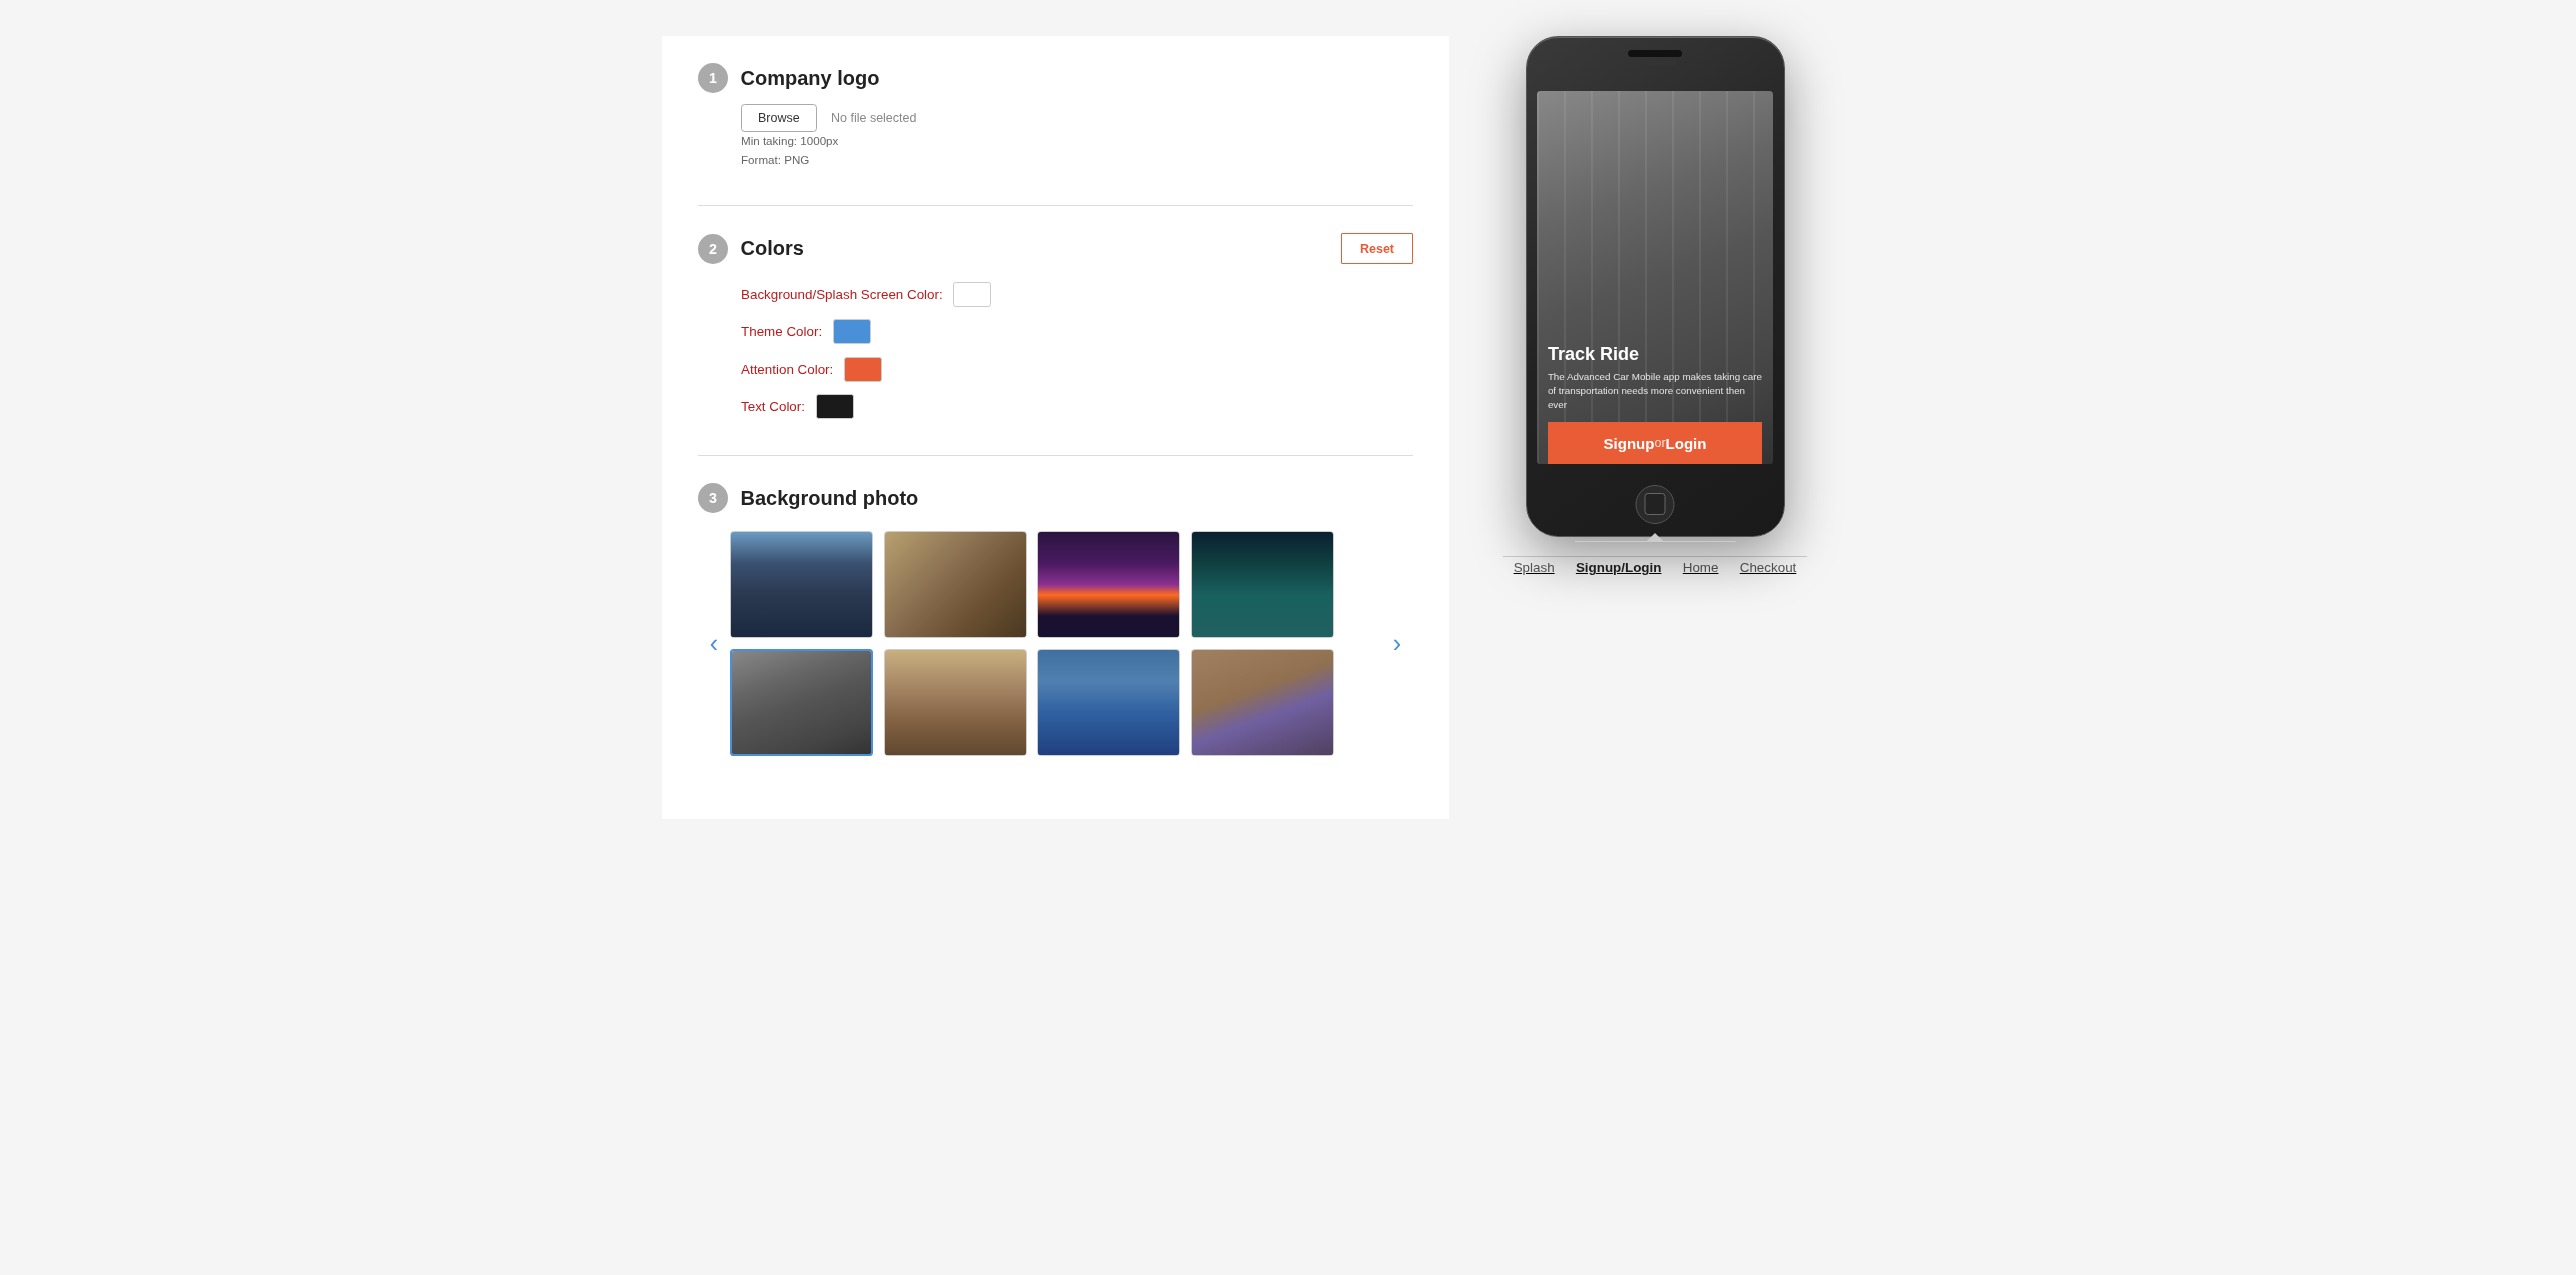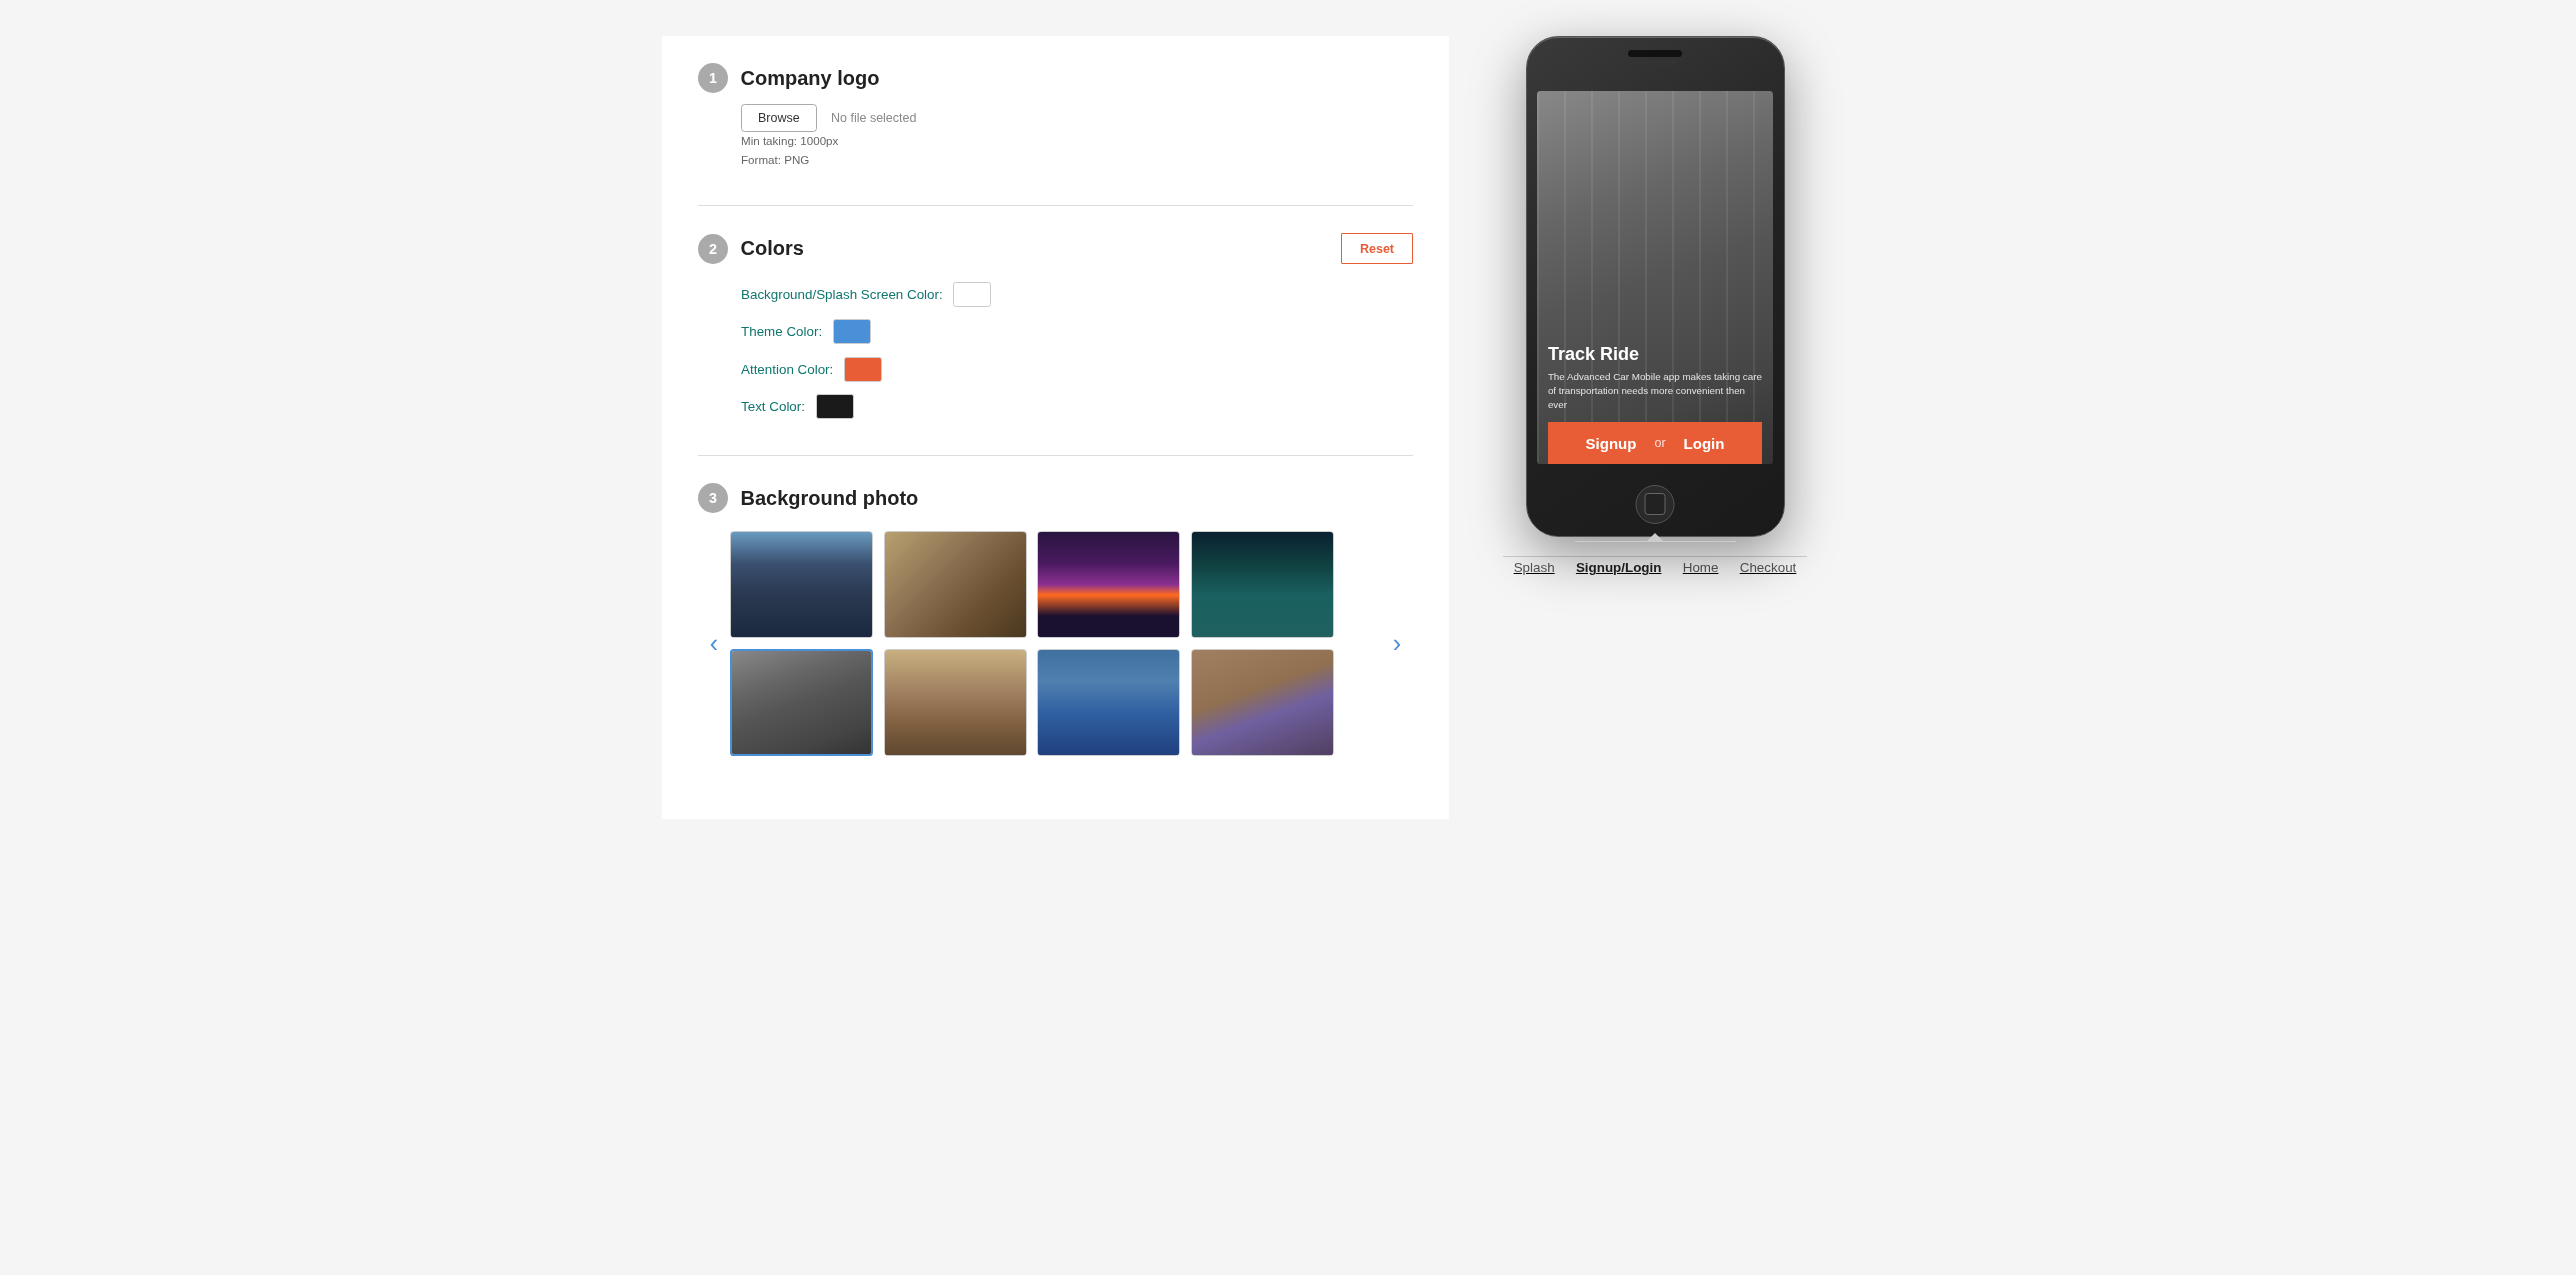--- a/index.html
+++ b/index.html
@@ -114,21 +114,21 @@
       margin-left: 43px;
       display: flex;
       flex-direction: column;
       gap: 12.5px;
     }
     .color-row {
       display: flex;
       align-items: center;
       gap: 10.7px;
       font-size: 13.4px;
-      color: #0f766e;
+      color: #b91c1c;
     }
     .color-swatch {
       width: 38px;
       height: 25px;
       border: 0.9px solid #ccc;
       border-radius: 2.7px;
       cursor: pointer;
       display: inline-block;
     }
     .color-swatch.white { background: #ffffff; }
@@ -282,21 +282,20 @@
       color: rgba(255,255,255,0.85);
       line-height: 1.4;
       margin-bottom: 10.7px;
     }
     .phone-cta-bar {
       background: #e85c36;
       display: flex;
       align-items: center;
       justify-content: center;
       padding: 12.5px 0;
-      gap: 18px;
     }
     .phone-cta-text {
       color: #fff;
       font-size: 15px;
       font-weight: 600;
     }
     .phone-cta-or {
       color: rgba(255,255,255,0.8);
       font-size: 12.5px;
     }

